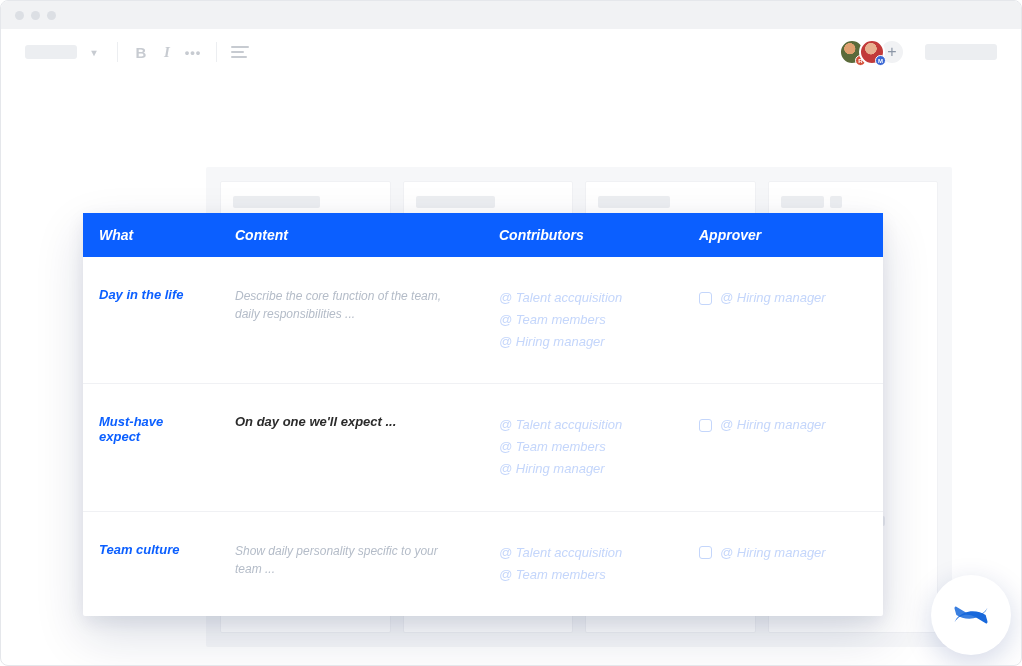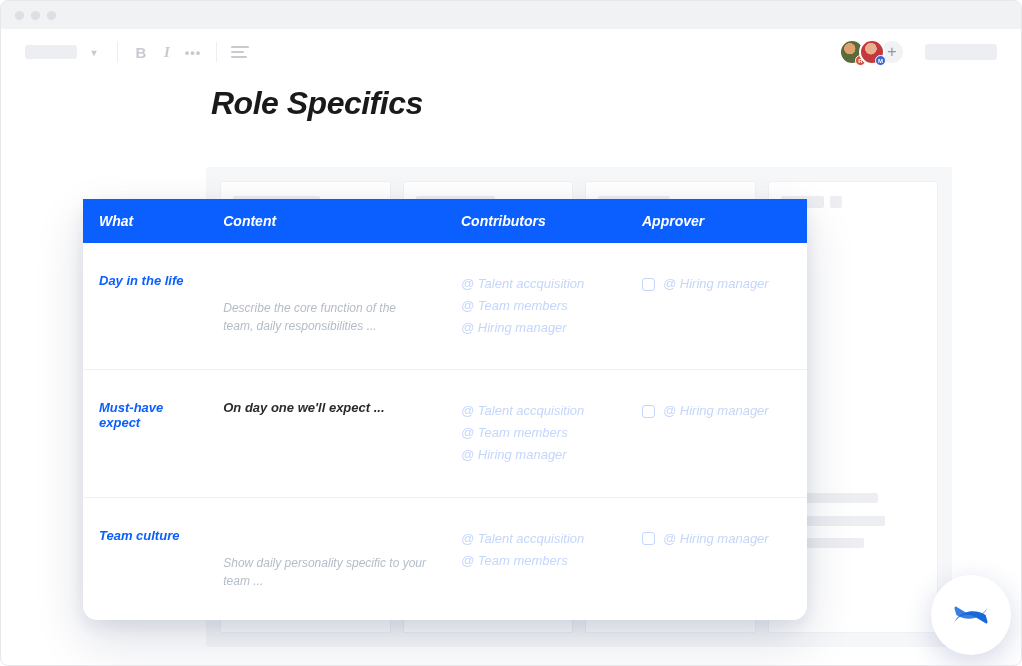--- a/index.html
+++ b/index.html
@@ -132,26 +132,26 @@
       border: 1px solid #f0f1f4;
       padding: 14px 12px;
       display: flex;
       flex-direction: column;
       gap: 12px;
     }
     .sk { background: #eceef1; border-radius: 2px; }
     
     .float-table {
       position: absolute;
-      top: 198px;
+      top: 212px;
       left: 82px;
-      width: 724px;
+      width: 800px;
       background: #ffffff;
       box-shadow: 0 20px 50px rgba(10, 30, 80, 0.14), 0 6px 18px rgba(10, 30, 80, 0.08);
-      border-radius: 14px;
+      border-radius: 2px;
       z-index: 5;
     }
     .thead { display: flex; background: #0b5fff; }
     .th {
       padding: 14px 16px;
       color: #ffffff;
       font-weight: 700;
       font-style: italic;
       font-size: 14px;
     }
@@ -172,21 +172,20 @@
       color: #2b2b2b;
       font-weight: 700;
       font-style: italic;
       margin-bottom: 6px;
     }
     .content-desc {
       color: #b4bcc8;
       font-style: italic;
       font-size: 12px;
       line-height: 1.5;
-      margin-top: 26px;
     }
     .mention {
       color: #c4d6fb;
       font-style: italic;
       font-size: 13px;
       line-height: 1.7;
       display: block;
     }
     .approver-line { display: flex; align-items: center; gap: 8px; }
     .checkbox {
@@ -244,23 +243,20 @@
         </div>
         <div class="avatar avatar-2">
           <div class="avatar-badge" style="background:#3a67d4;">M</div>
         </div>
         <div class="avatar-plus">+</div>
       </div>
       <div class="skeleton-pill right-pill"></div>
     </div>
   </div>
 
-  <div class="page-content">
-    <h1 class="page-title">Role Specifics</h1>
-  </div>
 
   <div class="board-bg">
     <div class="board-cols">
       <div class="board-col">
         <div class="sk" style="width:60%;height:12px;"></div>
         <div style="height:260px"></div>
         <div class="sk" style="width:40%;height:20px;"></div>
       </div>
       <div class="board-col">
         <div class="sk" style="width:55%;height:12px;"></div>

